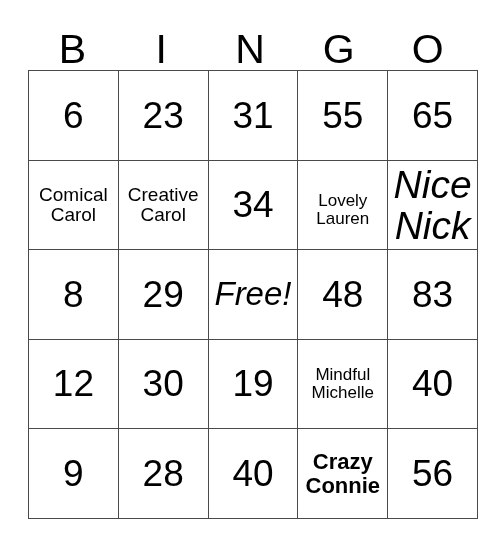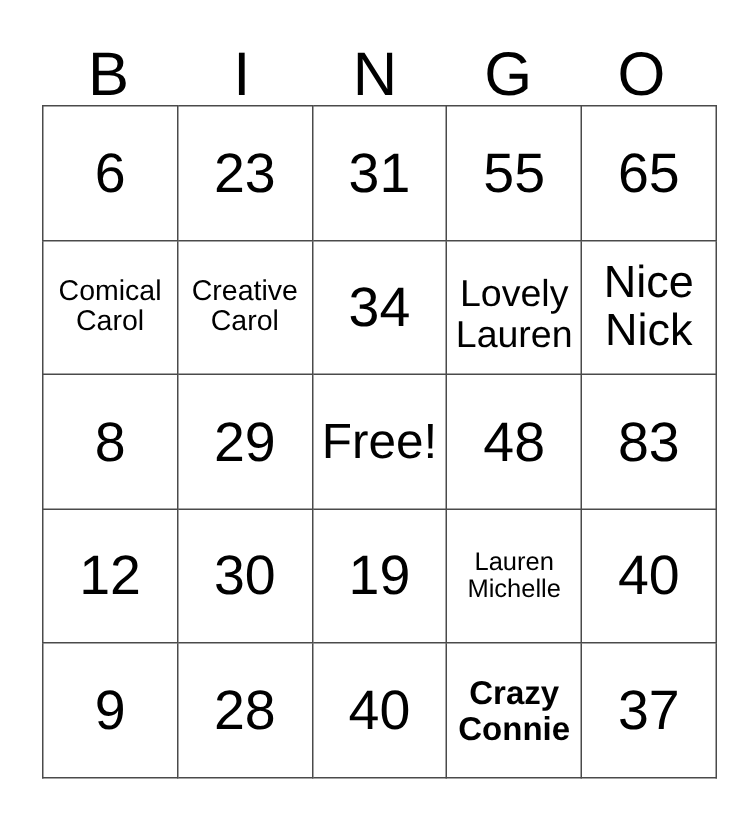--- a/index.html
+++ b/index.html
@@ -66,23 +66,23 @@
   }
   .cell-text {
     display: block;
     text-align: center;
     line-height: 1.06;
     word-break: normal;
   }
 
   
   .fs-num    { font-size: 37px; }
-  .fs-free   { font-size: 33px; }
-  .fs-xl     { font-size: 30px; }
-  .fs-lg     { font-size: 25px; margin-top: 10px; }
+  .fs-free   { font-size: 33px; font-style: italic; }
+  .fs-xl     { font-size: 39px; font-style: italic; }
+  .fs-lg     { font-size: 17px; margin-top: 10px; }
   .fs-md     { font-size: 22px; font-weight: bold; }
   .fs-sm     { font-size: 19px; }
   .fs-xs     { font-size: 17px; }
 </style>
 </head>
 <body>
 
 <div id="card">
 
   <div id="header-row">
@@ -187,21 +187,21 @@
               <span class="cell-text fs-num">30</span>
             </div>
           </td>
         <td>
             <div class="cell-inner">
               <span class="cell-text fs-num">19</span>
             </div>
           </td>
         <td>
             <div class="cell-inner">
-              <span class="cell-text fs-xs">Lauren Michelle</span>
+              <span class="cell-text fs-xs">Mindful Michelle</span>
             </div>
           </td>
         <td>
             <div class="cell-inner">
               <span class="cell-text fs-num">40</span>
             </div>
           </td>
       </tr>
       <tr>
         <td>
@@ -219,20 +219,20 @@
               <span class="cell-text fs-num">40</span>
             </div>
           </td>
         <td>
             <div class="cell-inner">
               <span class="cell-text fs-md">Crazy Connie</span>
             </div>
           </td>
         <td>
             <div class="cell-inner">
-              <span class="cell-text fs-num">37</span>
+              <span class="cell-text fs-num">56</span>
             </div>
           </td>
       </tr>
     </tbody>
   </table>
 
 </div>
 
 </body></html>

